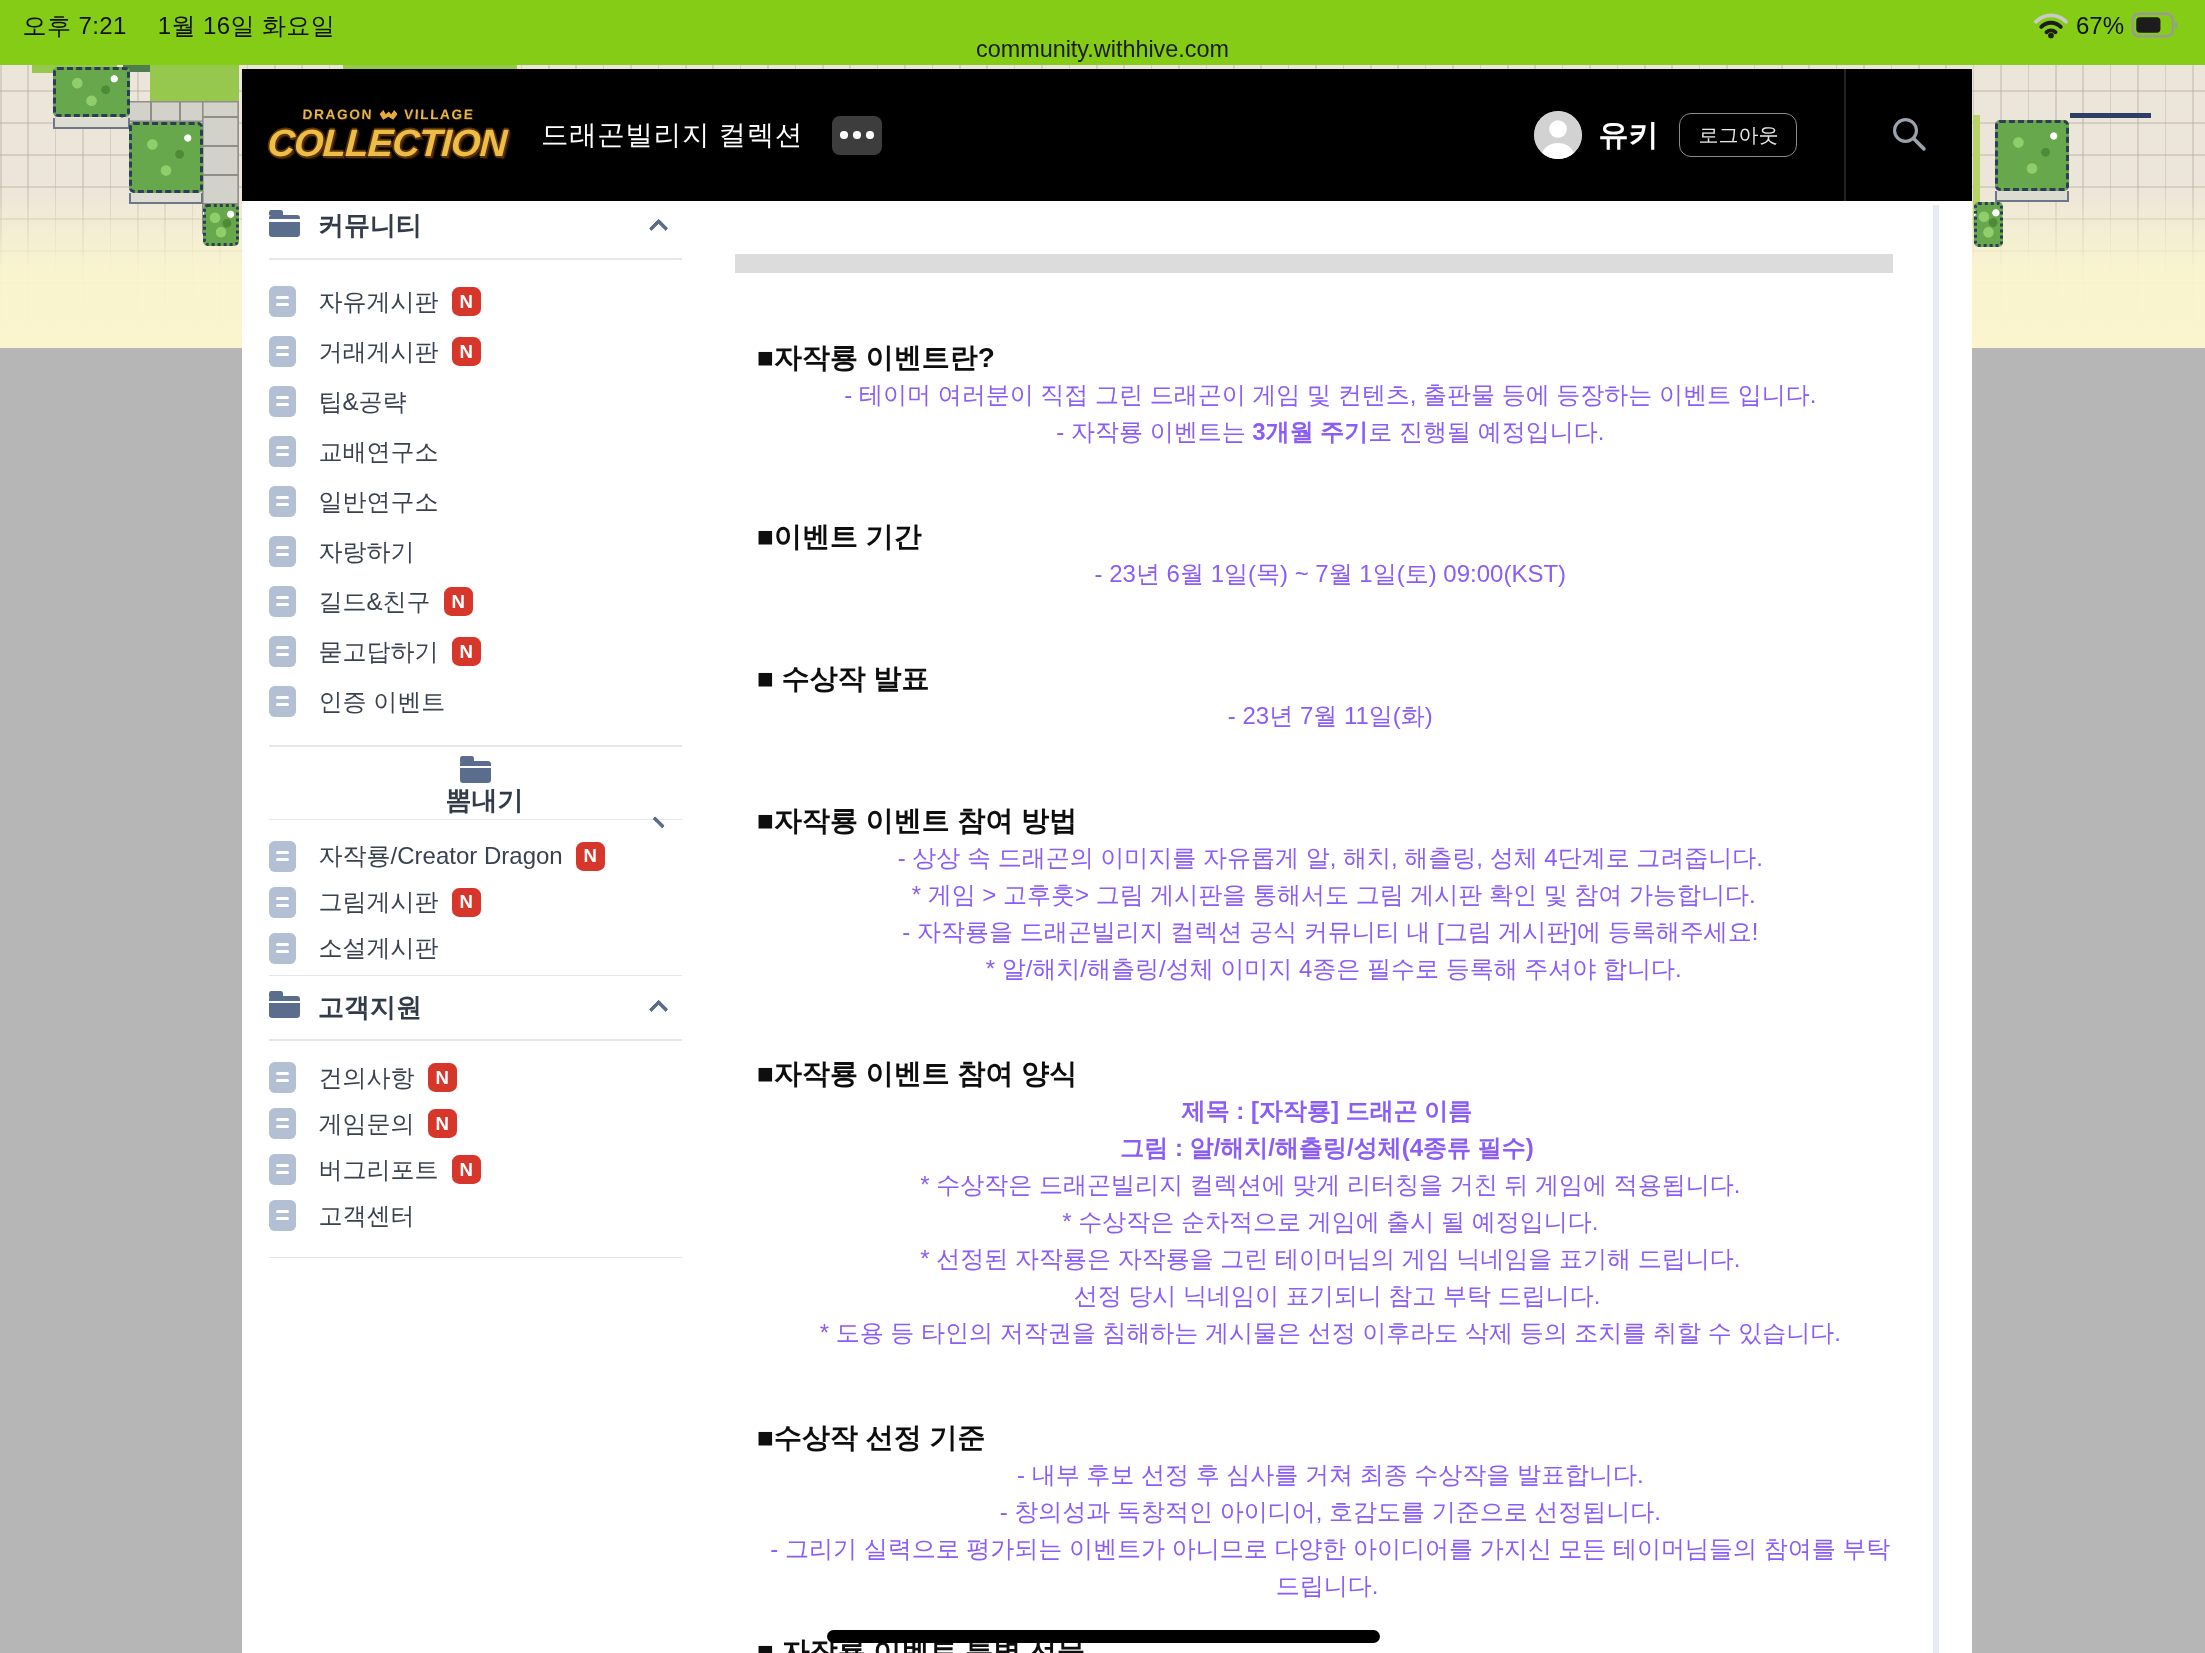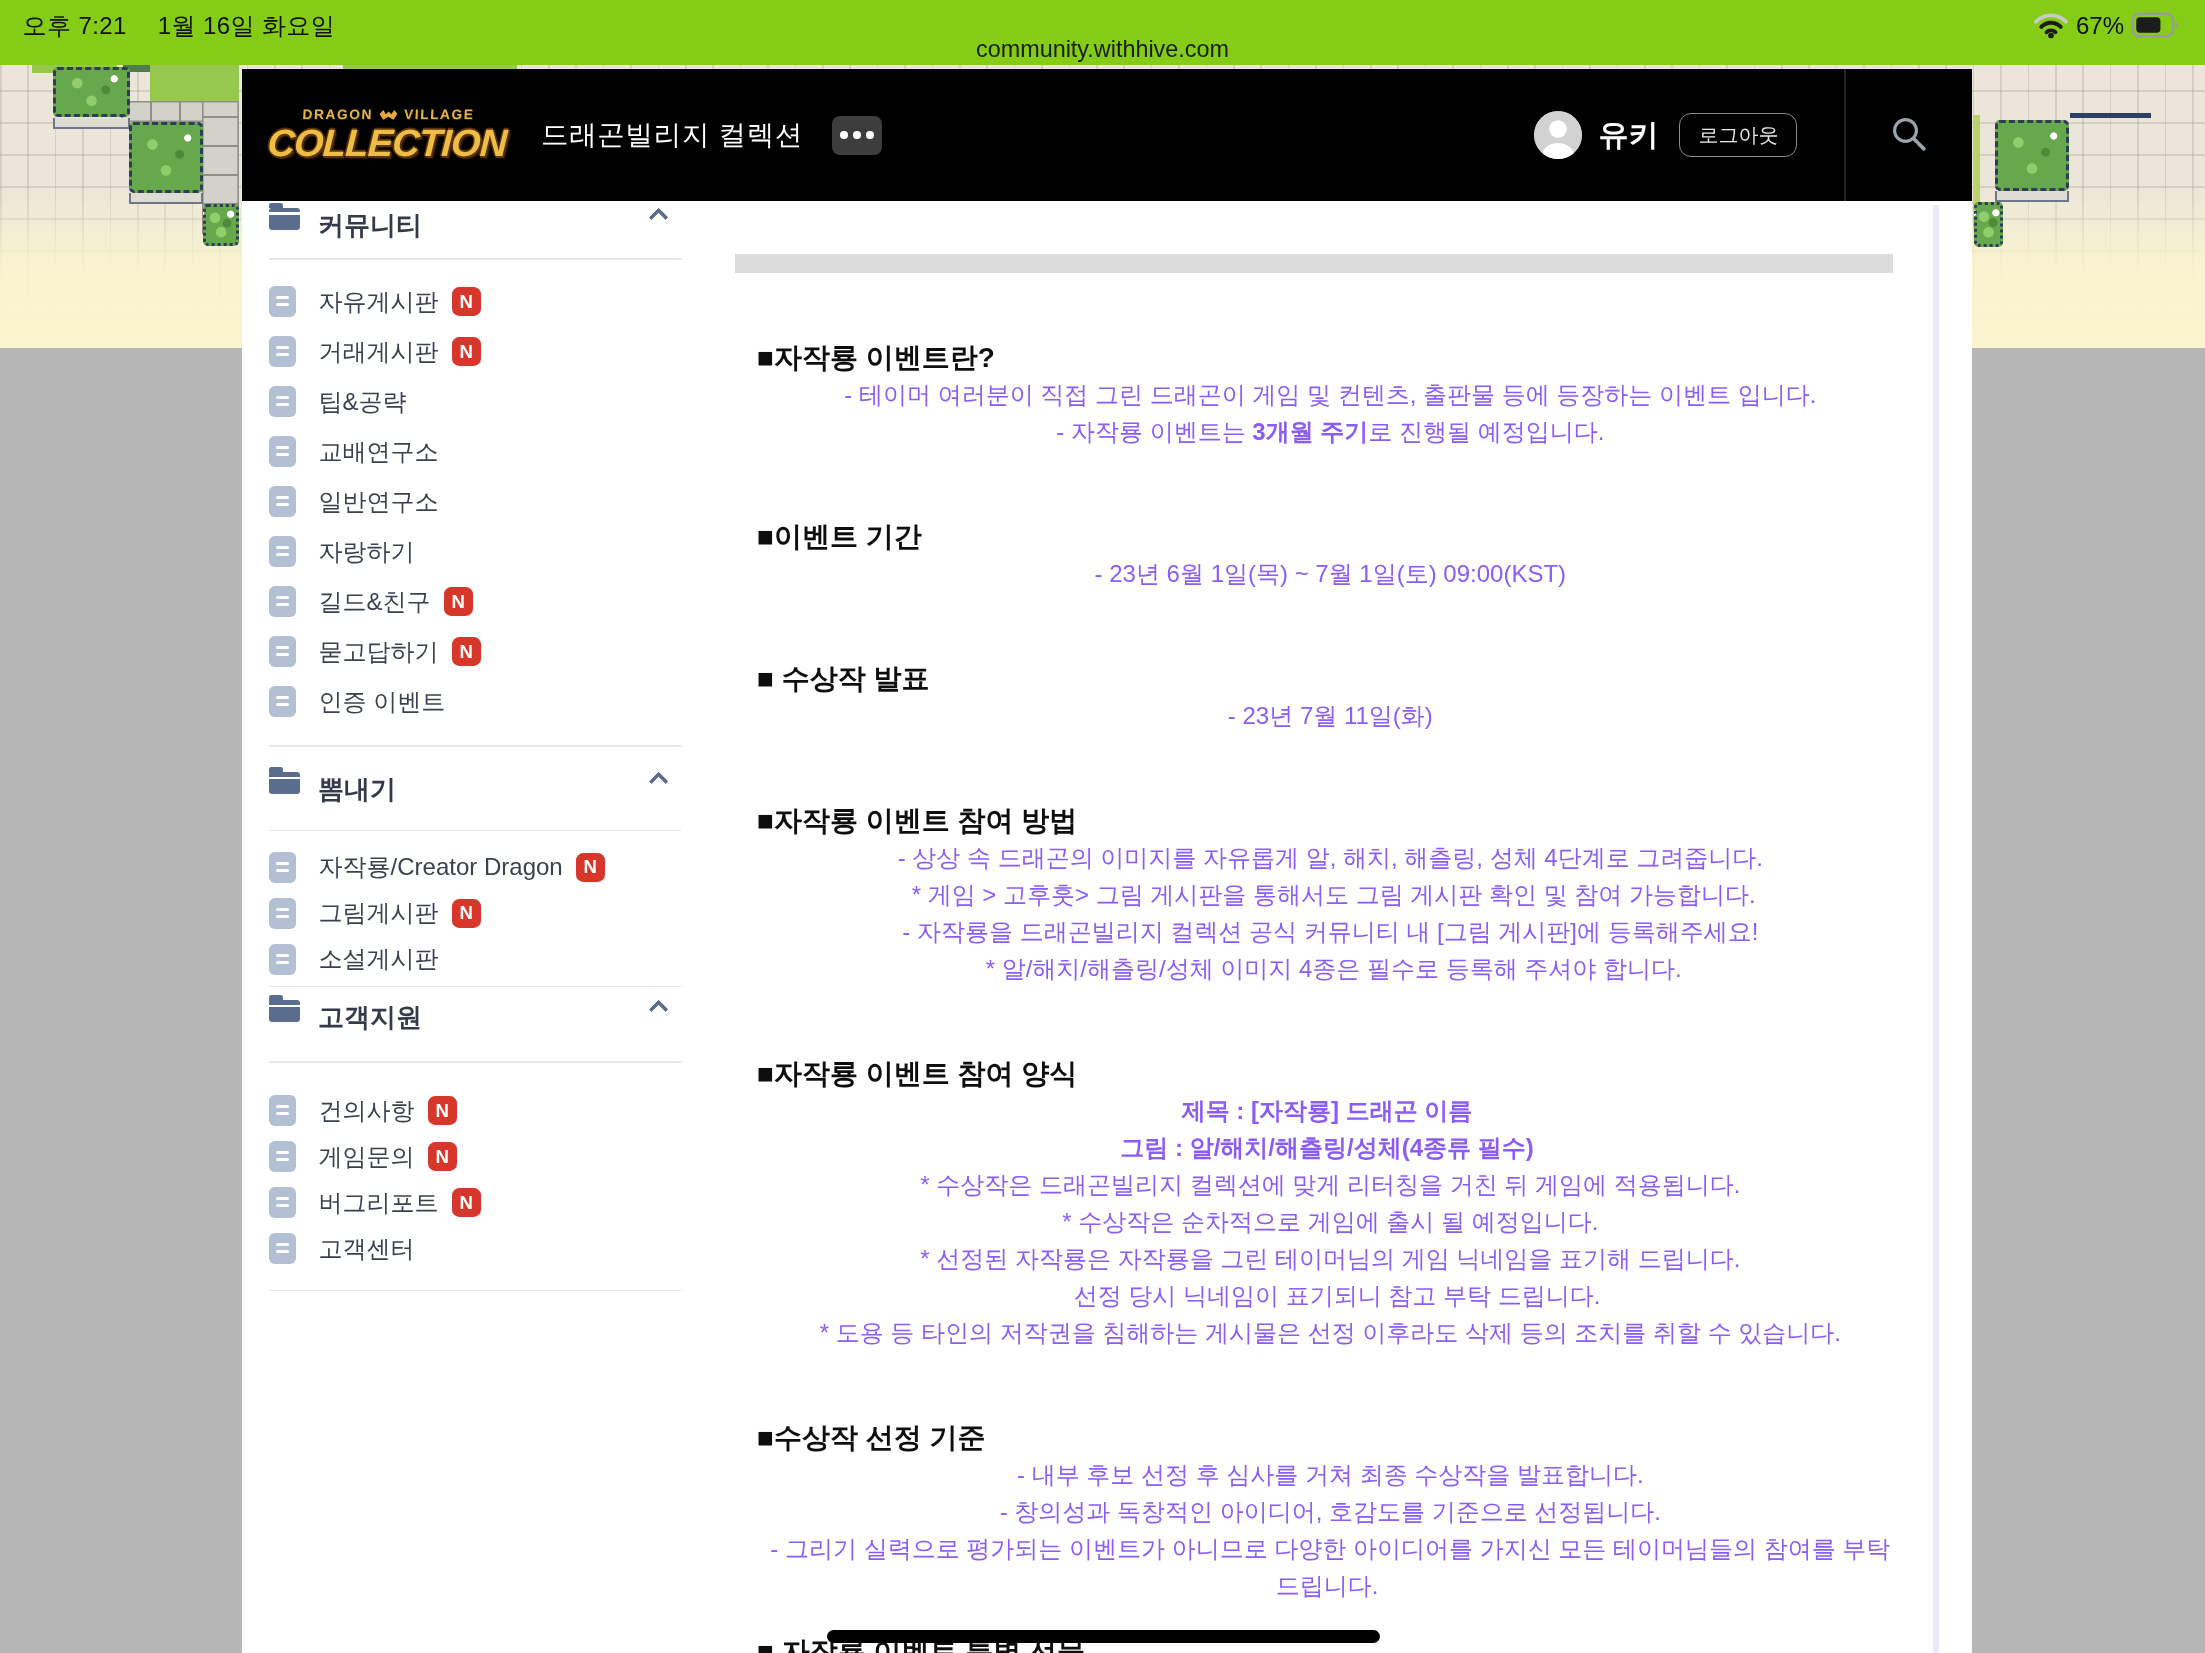--- a/index.html
+++ b/index.html
@@ -54,30 +54,30 @@
   .hdr-right{margin-left:auto;display:flex;align-items:center;}
   .avatar{width:48px;height:48px;border-radius:50%;background:#d2d2d2;overflow:hidden;flex:none;}
   .username{margin-left:16px;font-size:30px;font-weight:700;color:#fff;}
   .logout-btn{margin-left:21px;background:transparent;border:1.6px solid #8b8b8b;border-radius:12px;
     color:#e6e6e6;font-size:20px;padding:7.3px 18px;cursor:pointer;font-family:inherit;}
   .hdr-div{width:1.6px;height:132px;background:#232323;margin-left:47px;}
   .search-zone{width:126px;display:flex;justify-content:center;}
 
   
   .sidebar{position:absolute;left:27px;top:132px;width:413px;}
-  .s-head{display:flex;align-items:flex-start;height:36px;cursor:pointer;}
+  .s-head{display:flex;align-items:center;height:36px;cursor:pointer;}
   .s-head.first{margin-top:6.5px;}
   .folder{position:relative;width:31px;height:22px;background:#5b6d8c;border-radius:2.4px 3.2px 3.2px 3.2px;flex:none;}
   .folder::before{content:"";position:absolute;left:0;top:-4.8px;width:13.7px;height:5.7px;background:#5b6d8c;border-radius:2.4px 2.4px 0 0;}
   .folder::after{content:"";position:absolute;left:0;top:4.8px;width:100%;height:2.4px;background:#fff;}
   .s-title{margin-left:18px;font-size:26px;font-weight:700;color:#333a49;}
   .chev{margin-left:auto;margin-right:14.5px;width:13.7px;height:13.7px;border-left:4px solid #5b6d8c;border-top:4px solid #5b6d8c;
     transform:rotate(45deg) translateY(3.2px);border-radius:1.6px;}
   .s-div{height:1.6px;background:#e4e7ed;}
-  .m18{margin-top:14.5px;} .m17{margin-top:25px;} .m21{margin-top:17px;} .m23{margin-top:18.6px;}
+  .m18{margin-top:14.5px;} .m17{margin-top:14px;flex-direction:column;} .m21{margin-top:17px;} .m23{margin-top:18.6px;}
   .m27{margin-top:22px;} .m16{margin-top:13px;} .m4{margin-top:3.2px;} .m22{margin-top:18px;}
   .s-item{display:flex;align-items:center;cursor:pointer;}
   .rows-a .s-item{height:50px;}
   .rows-b .s-item{height:46px;}
   .doc{position:relative;width:27px;height:31px;background:#b3bfd3;border-radius:5.7px;flex:none;}
   .doc::before,.doc::after{content:"";position:absolute;left:6.5px;width:13.7px;height:3.2px;border-radius:1.6px;background:#fff;}
   .doc::before{top:9.7px;} .doc::after{top:17px;}
   .s-label{margin-left:22.6px;font-size:24px;color:#3a414f;}
   .nbadge{margin-left:13px;width:29px;height:29px;border-radius:7.3px;background:#d7372b;color:#fff;
     font-size:18.6px;font-weight:700;display:flex;align-items:center;justify-content:center;}

